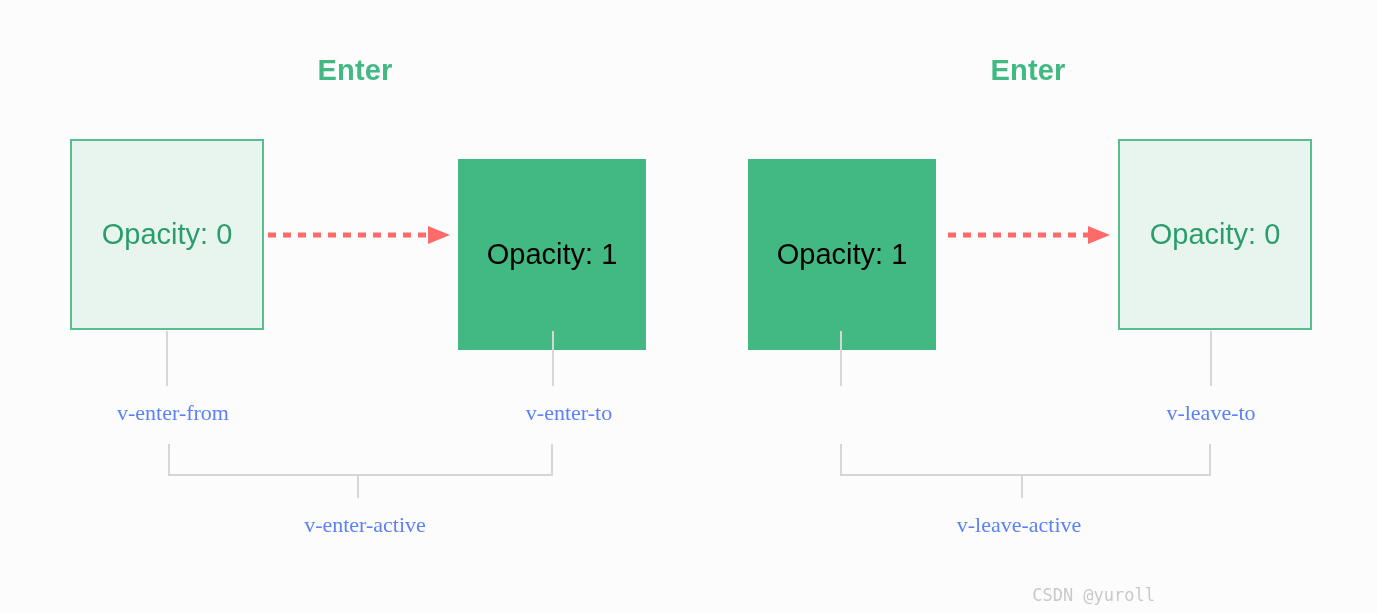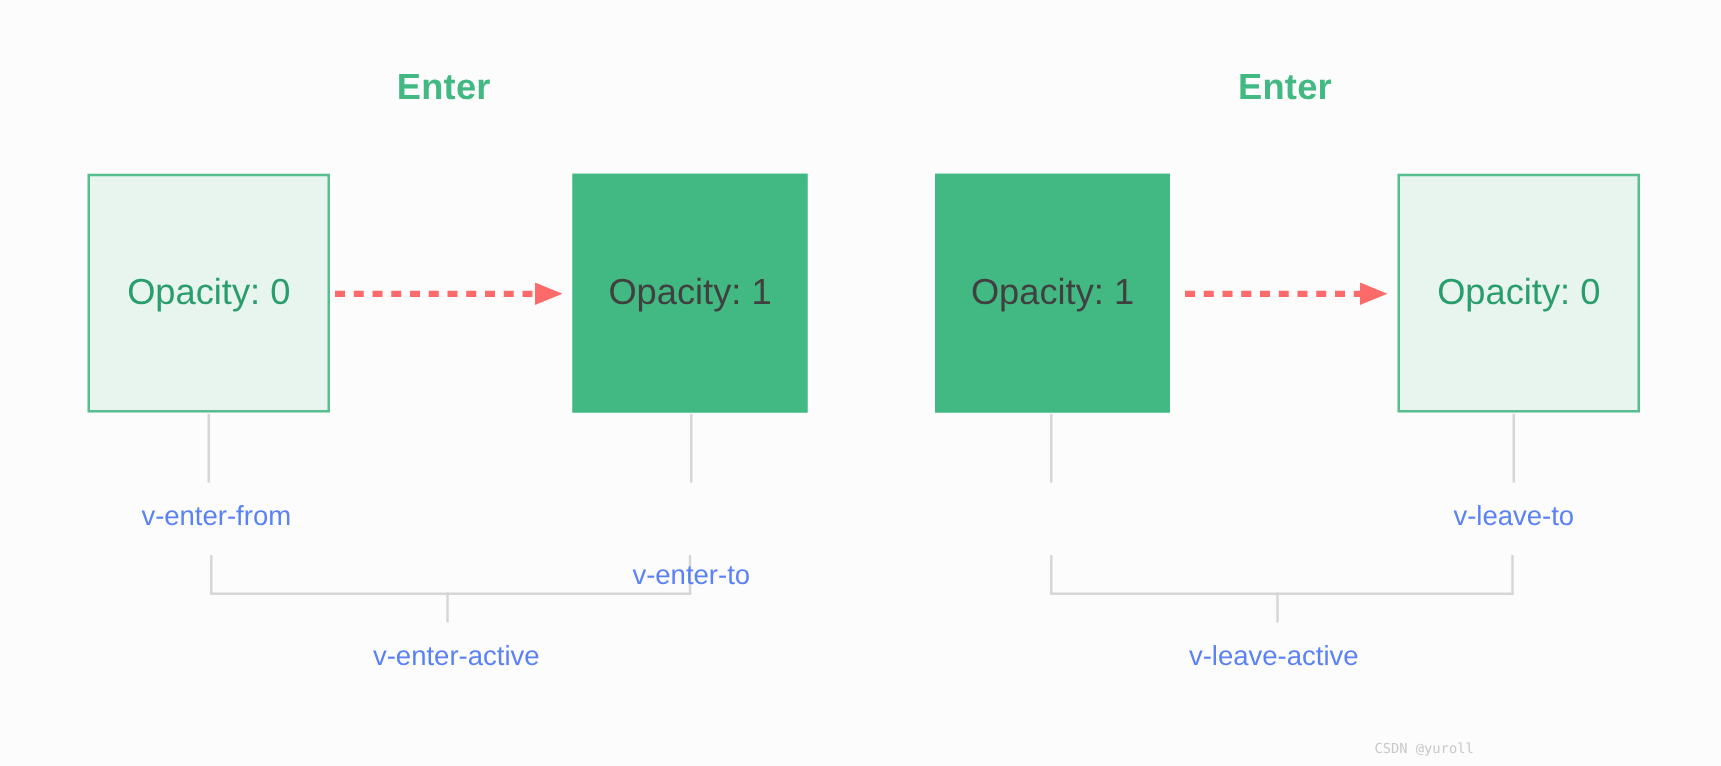--- a/index.html
+++ b/index.html
@@ -12,21 +12,20 @@
     background: #fcfcfc;
     font-family: "Liberation Sans", sans-serif;
     position: relative;
     overflow: hidden;
   }
   #stage {
     position: absolute;
     left: 0; top: 0;
     width: 1165px;
     height: 613px;
-    padding-left: 36px;
   }
 
   
   .section-title {
     position: absolute;
     font-size: 29px;
     font-weight: bold;
     color: #42b983;
     letter-spacing: 0.2px;
     white-space: nowrap;
@@ -48,21 +47,22 @@
     white-space: nowrap;
   }
   .state-box.faded {
     background: #e8f5ee;
     border: 2px solid #58be8f;
     color: #2a9d6c;
   }
   .state-box.solid {
     background: #42b983;
     border: 2px solid #42b983;
-    color: #404040;
+    color: #000000;
+    margin-top: 20px;
   }
 
   #box-enter-from { left: 70px;   top: 139px; width: 194px; height: 191px; }
   #box-enter-to   { left: 458px;  top: 139px; width: 188px; height: 191px; }
   #box-leave-from { left: 748px;  top: 139px; width: 188px; height: 191px; }
   #box-leave-to   { left: 1118px; top: 139px; width: 194px; height: 191px; }
 
   
   .arrow {
     position: absolute;
@@ -92,40 +92,40 @@
   #brk-enter-tick   { left: 357px; top: 474px; height: 24px; }
 
   #brk-leave-left   { left: 840px;  top: 444px; height: 31px; }
   #brk-leave-right  { left: 1209px; top: 444px; height: 31px; }
   #brk-leave-bar    { left: 840px;  top: 474px; width: 371px; }
   #brk-leave-tick   { left: 1021px; top: 474px; height: 24px; }
 
   
   .class-label {
     position: absolute;
-    font-family: Liberation Sans, sans-serif;
+    font-family: Liberation Serif, serif;
     font-size: 22px;
     color: #5b82f5;
     white-space: nowrap;
     transform: translateX(-50%);
     letter-spacing: 0px;
   }
   #lbl-enter-from   { left: 173px;  top: 400px; }
-  #lbl-enter-to     { left: 553px;  top: 400px; margin-top: 47px; }
+  #lbl-enter-to     { left: 569px;  top: 400px; }
   #lbl-leave-from   { left: 843px;  top: 400px; }
   #lbl-leave-to     { left: 1211px; top: 400px; }
   #lbl-enter-active { left: 365px;  top: 512px; }
   #lbl-leave-active { left: 1019px; top: 512px; }
 
   
   #watermark {
     position: absolute;
-    right: 22px;
+    right: 10px;
     bottom: 8px;
-    font-size: 11px;
+    font-size: 17px;
     color: #c9c9c9;
     font-family: "DejaVu Sans Mono", "Liberation Mono", monospace;
     white-space: nowrap;
   }
 </style>
 </head>
 <body>
 
 <div id="stage">
 

